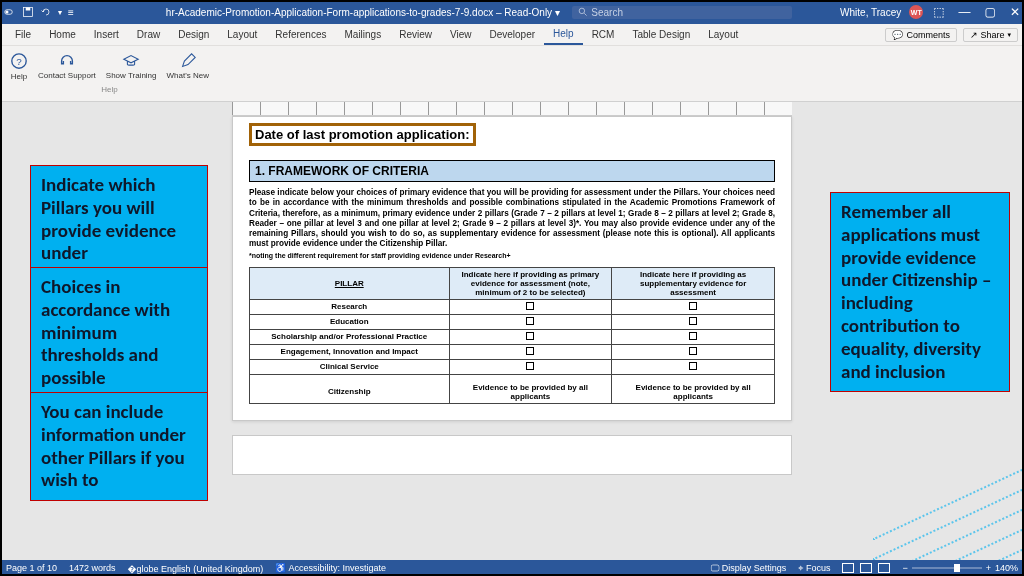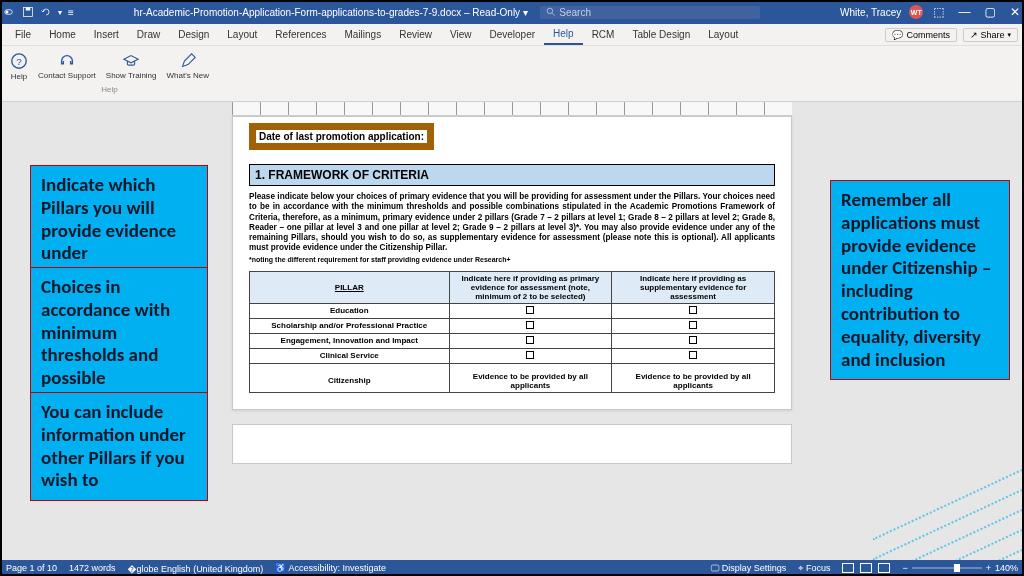--- a/index.html
+++ b/index.html
@@ -2,21 +2,21 @@
 <html><head>
 <meta charset="utf-8">
 <style>
 * { margin: 0; padding: 0; box-sizing: border-box; }
 body { font-family: 'Segoe UI', Arial, sans-serif; background: #fff; width: 1024px; height: 576px; overflow: hidden; position: relative; }
 
 
 .titlebar { height: 24px; background: #2b579a; display: flex; align-items: center; color: #fff; font-size: 10px; padding: 0 4px; }
 .titlebar .qat { display: flex; gap: 6px; align-items: center; }
 .titlebar .qat-icon { width: 12px; height: 12px; display: inline-block; }
-.titlebar .doc-title { flex: 0 0 auto; margin: 0 auto 0 60px; }
+.titlebar .doc-title { flex: 0 0 auto; margin: 0 auto 0 92px; }
 .titlebar .search-wrap { display: flex; align-items: center; background: #40639f; border-radius: 2px; padding: 1px 6px; width: 220px; margin-left: 12px; }
 .titlebar .search-icon { width: 10px; height: 10px; margin-right: 4px; }
 .titlebar .search-input { background: transparent; border: none; color: #fff; font-size: 10px; outline: none; width: 100%; }
 .titlebar .search-input::placeholder { color: #c5d0e4; }
 .titlebar .spacer { flex: 1; }
 .titlebar .user { display: flex; align-items: center; gap: 8px; }
 .titlebar .avatar { width: 14px; height: 14px; border-radius: 50%; background: #d55; display: flex; align-items: center; justify-content: center; font-size: 7px; font-weight: bold; }
 .titlebar .win-controls { display: flex; gap: 14px; margin-left: 10px; font-size: 12px; }
 
 
@@ -34,21 +34,21 @@
 .ribbon-btn .icon { width: 18px; height: 18px; margin-bottom: 2px; }
 .ribbon-group-label { font-size: 8px; color: #888; margin-top: 2px; }
 
 
 .doc-area { position: absolute; top: 102px; left: 0; right: 0; bottom: 16px; background: #e6e6e6; overflow: hidden; }
 .ruler { height: 14px; background: #f8f8f8; border-bottom: 1px solid #ccc; margin: 0 auto; width: 560px; position: relative; font-size: 6px; color: #666; }
 .ruler-ticks { position: absolute; width: 100%; height: 100%; background: repeating-linear-gradient(to right, #999 0, #999 1px, transparent 1px, transparent 28px); }
 
 .page { width: 560px; margin: 0 auto; background: #fff; border: 1px solid #c8c8c8; box-shadow: 0 1px 3px rgba(0,0,0,0.1); padding: 6px 16px 16px; font-size: 9px; color: #000; }
 
-.cut-row { border: 7px solid #a16207; padding: 1px 3px; font-weight: bold; font-size: 10px; margin-bottom: 8px; display: inline-block; }
+.cut-row { border: 3px solid #a16207; padding: 1px 3px; font-weight: bold; font-size: 13px; margin-bottom: 8px; display: inline-block; }
 
 .section-hdr { background: #bfbfbf; border: 1px solid #000; padding: 3px 5px; font-weight: bold; font-size: 12px; margin-bottom: 4px; }
 .framework-hdr { background: #bdd7ee; border: 1px solid #000; padding: 3px 5px; font-weight: bold; font-size: 12px; margin-bottom: 6px; }
 
 .intro-text { font-size: 8.2px; text-align: justify; font-weight: bold; line-height: 1.25; margin-bottom: 2px; }
 .footnote { font-size: 7px; font-weight: bold; margin-bottom: 8px; }
 
 .pillar-table { width: 100%; border-collapse: collapse; font-size: 8px; }
 .pillar-table th, .pillar-table td { border: 1px solid #444; padding: 2px 4px; text-align: center; }
 .pillar-table th { background: #deebf7; font-weight: bold; }
@@ -56,21 +56,21 @@
 .pillar-table td:first-child { text-align: center; font-weight: bold; }
 .pillar-table .checkbox { width: 8px; height: 8px; border: 1px solid #000; display: inline-block; }
 
 .page2 { width: 560px; margin: 14px auto 0; background: #fff; border: 1px solid #c8c8c8; height: 40px; }
 
 
 .callout { position: absolute; background: #00b0f0; border: 1px solid #c00000; padding: 8px 10px; font-family: Calibri, Arial, sans-serif; font-size: 19px; font-weight: bold; color: #0f172a; line-height: 1.2; }
 .c1 { left: 30px; top: 165px; width: 178px; }
 .c2 { left: 30px; top: 267px; width: 178px; }
 .c3 { left: 30px; top: 392px; width: 178px; }
-.c4 { left: 830px; top: 180px; width: 180px; }
+.c4 { left: 830px; top: 192px; width: 180px; }
 
 
 .dots { position: absolute; right: 0; bottom: 30px; width: 140px; height: 200px; pointer-events: none; opacity: 0.6; }
 .dots .line { position: absolute; border-top: 2px dotted #00b0f0; width: 200px; transform-origin: right; }
 
 
 .statusbar { position: absolute; bottom: 0; left: 0; right: 0; height: 16px; background: #2b579a; color: #fff; font-size: 9px; display: flex; align-items: center; padding: 0 6px; gap: 12px; }
 .statusbar .spacer { flex: 1; }
 .statusbar .zoom { display: flex; align-items: center; gap: 4px; }
 .statusbar .zoom-track { width: 70px; height: 2px; background: #6a88b8; position: relative; }
@@ -217,20 +217,25 @@
     <table class="pillar-table">
       <thead>
         <tr>
           <th style="width:38%">PILLAR</th>
           <th style="width:31%">Indicate here if providing as primary evidence for assessment (note, minimum of 2 to be selected)</th>
           <th style="width:31%">Indicate here if providing as supplementary evidence for assessment</th>
         </tr>
       </thead>
       <tbody id="pillar-body">
           <tr>
+            <td>Research</td>
+            <td><span class="checkbox"></span></td>
+            <td><span class="checkbox"></span></td>
+          </tr>
+          <tr>
             <td>Education</td>
             <td><span class="checkbox"></span></td>
             <td><span class="checkbox"></span></td>
           </tr>
           <tr>
             <td>Scholarship and/or Professional Practice</td>
             <td><span class="checkbox"></span></td>
             <td><span class="checkbox"></span></td>
           </tr>
           <tr>

